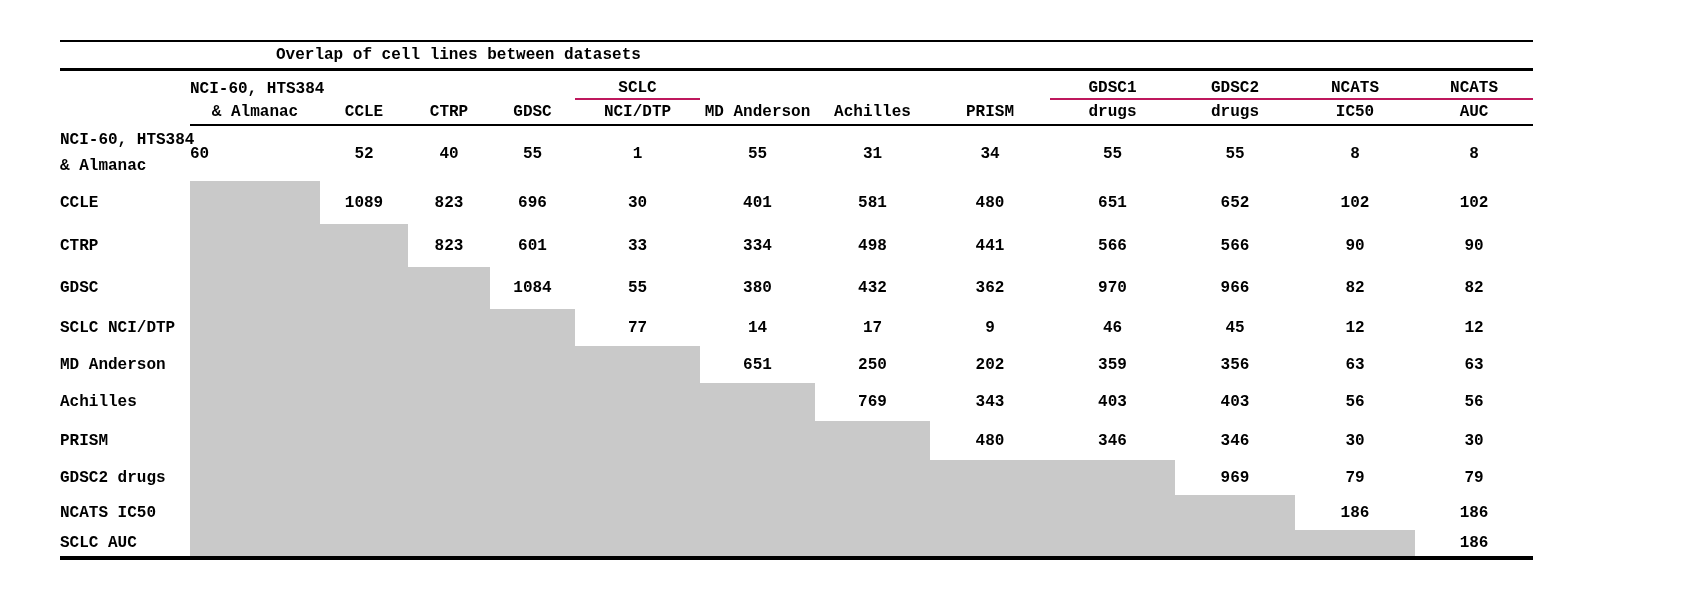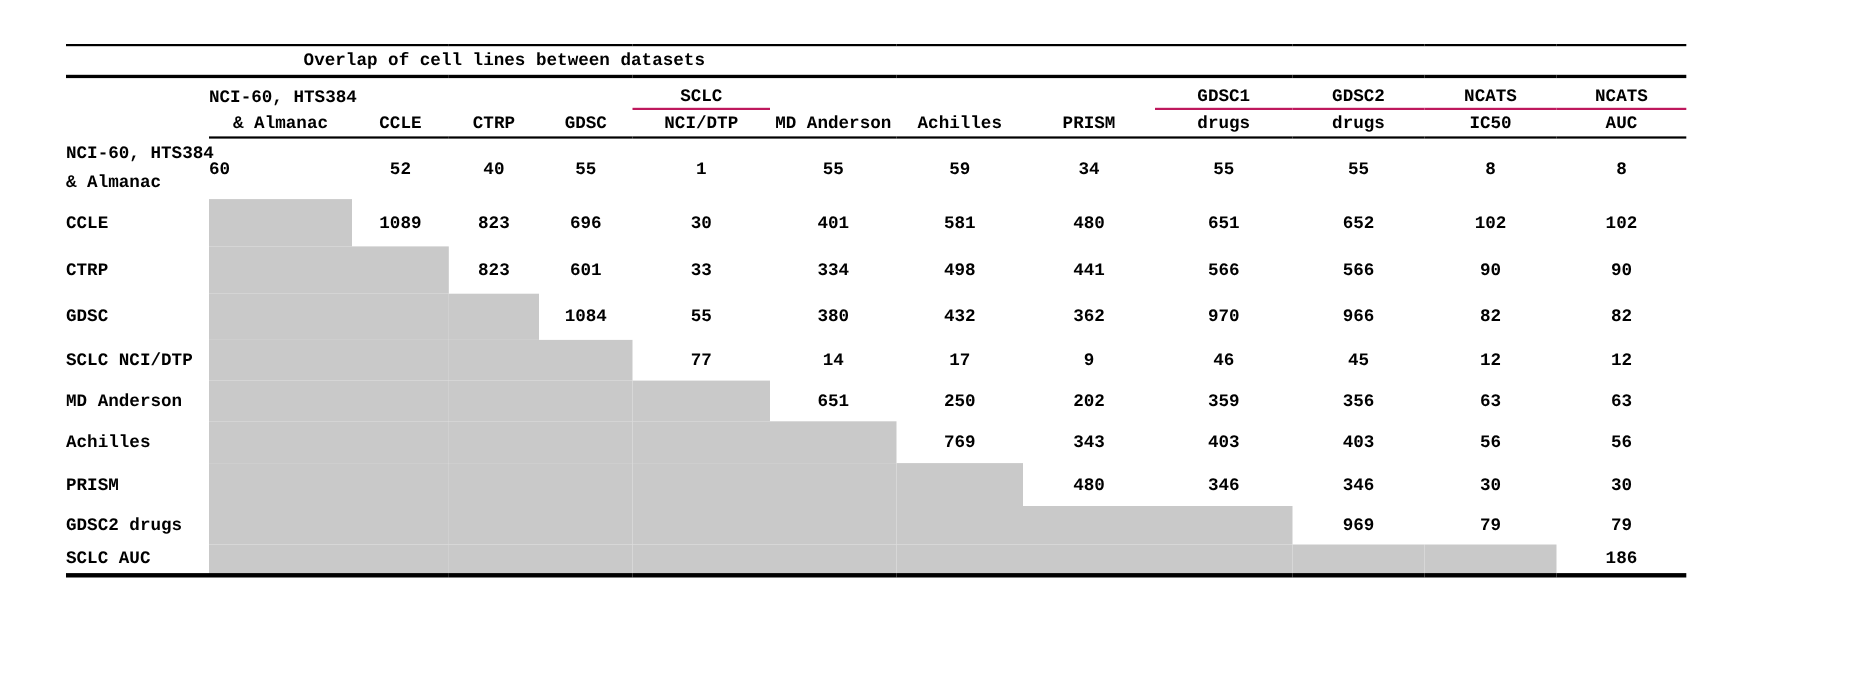--- a/index.html
+++ b/index.html
@@ -105,21 +105,21 @@
       </thead>
     <tbody id="tbody">
         <tr style="height: 56px;">
           <td class="lbl rowlab">NCI-60, HTS384<br>&amp; Almanac</td>
           <td class="c-left">60</td>
           <td class="c-mid">52</td>
           <td class="c-mid">40</td>
           <td class="c-mid">55</td>
           <td class="c-mid">1</td>
           <td class="c-mid">55</td>
-          <td class="c-mid">59</td>
+          <td class="c-mid">31</td>
           <td class="c-mid">34</td>
           <td class="c-mid">55</td>
           <td class="c-mid">55</td>
           <td class="c-mid">8</td>
           <td class="c-mid">8</td>
         </tr>
         <tr style="height: 43px;">
           <td class="lbl rowlab">CCLE</td>
           <td class="c-left" style="background: rgb(201, 201, 201);"></td>
           <td class="c-mid">1089</td>
@@ -232,20 +232,35 @@
           <td class="c-mid" style="background: rgb(201, 201, 201);"></td>
           <td class="c-mid" style="background: rgb(201, 201, 201);"></td>
           <td class="c-mid" style="background: rgb(201, 201, 201);"></td>
           <td class="c-mid" style="background: rgb(201, 201, 201);"></td>
           <td class="c-mid" style="background: rgb(201, 201, 201);"></td>
           <td class="c-mid" style="background: rgb(201, 201, 201);"></td>
           <td class="c-mid">969</td>
           <td class="c-mid">79</td>
           <td class="c-mid">79</td>
         </tr>
+        <tr style="height: 35px;">
+          <td class="lbl rowlab">NCATS IC50</td>
+          <td class="c-left" style="background: rgb(201, 201, 201);"></td>
+          <td class="c-mid" style="background: rgb(201, 201, 201);"></td>
+          <td class="c-mid" style="background: rgb(201, 201, 201);"></td>
+          <td class="c-mid" style="background: rgb(201, 201, 201);"></td>
+          <td class="c-mid" style="background: rgb(201, 201, 201);"></td>
+          <td class="c-mid" style="background: rgb(201, 201, 201);"></td>
+          <td class="c-mid" style="background: rgb(201, 201, 201);"></td>
+          <td class="c-mid" style="background: rgb(201, 201, 201);"></td>
+          <td class="c-mid" style="background: rgb(201, 201, 201);"></td>
+          <td class="c-mid" style="background: rgb(201, 201, 201);"></td>
+          <td class="c-mid">186</td>
+          <td class="c-mid">186</td>
+        </tr>
         <tr class="last" style="height: 28px;">
           <td class="lbl rowlab">SCLC AUC</td>
           <td class="c-left" style="background: rgb(201, 201, 201);"></td>
           <td class="c-mid" style="background: rgb(201, 201, 201);"></td>
           <td class="c-mid" style="background: rgb(201, 201, 201);"></td>
           <td class="c-mid" style="background: rgb(201, 201, 201);"></td>
           <td class="c-mid" style="background: rgb(201, 201, 201);"></td>
           <td class="c-mid" style="background: rgb(201, 201, 201);"></td>
           <td class="c-mid" style="background: rgb(201, 201, 201);"></td>
           <td class="c-mid" style="background: rgb(201, 201, 201);"></td>

